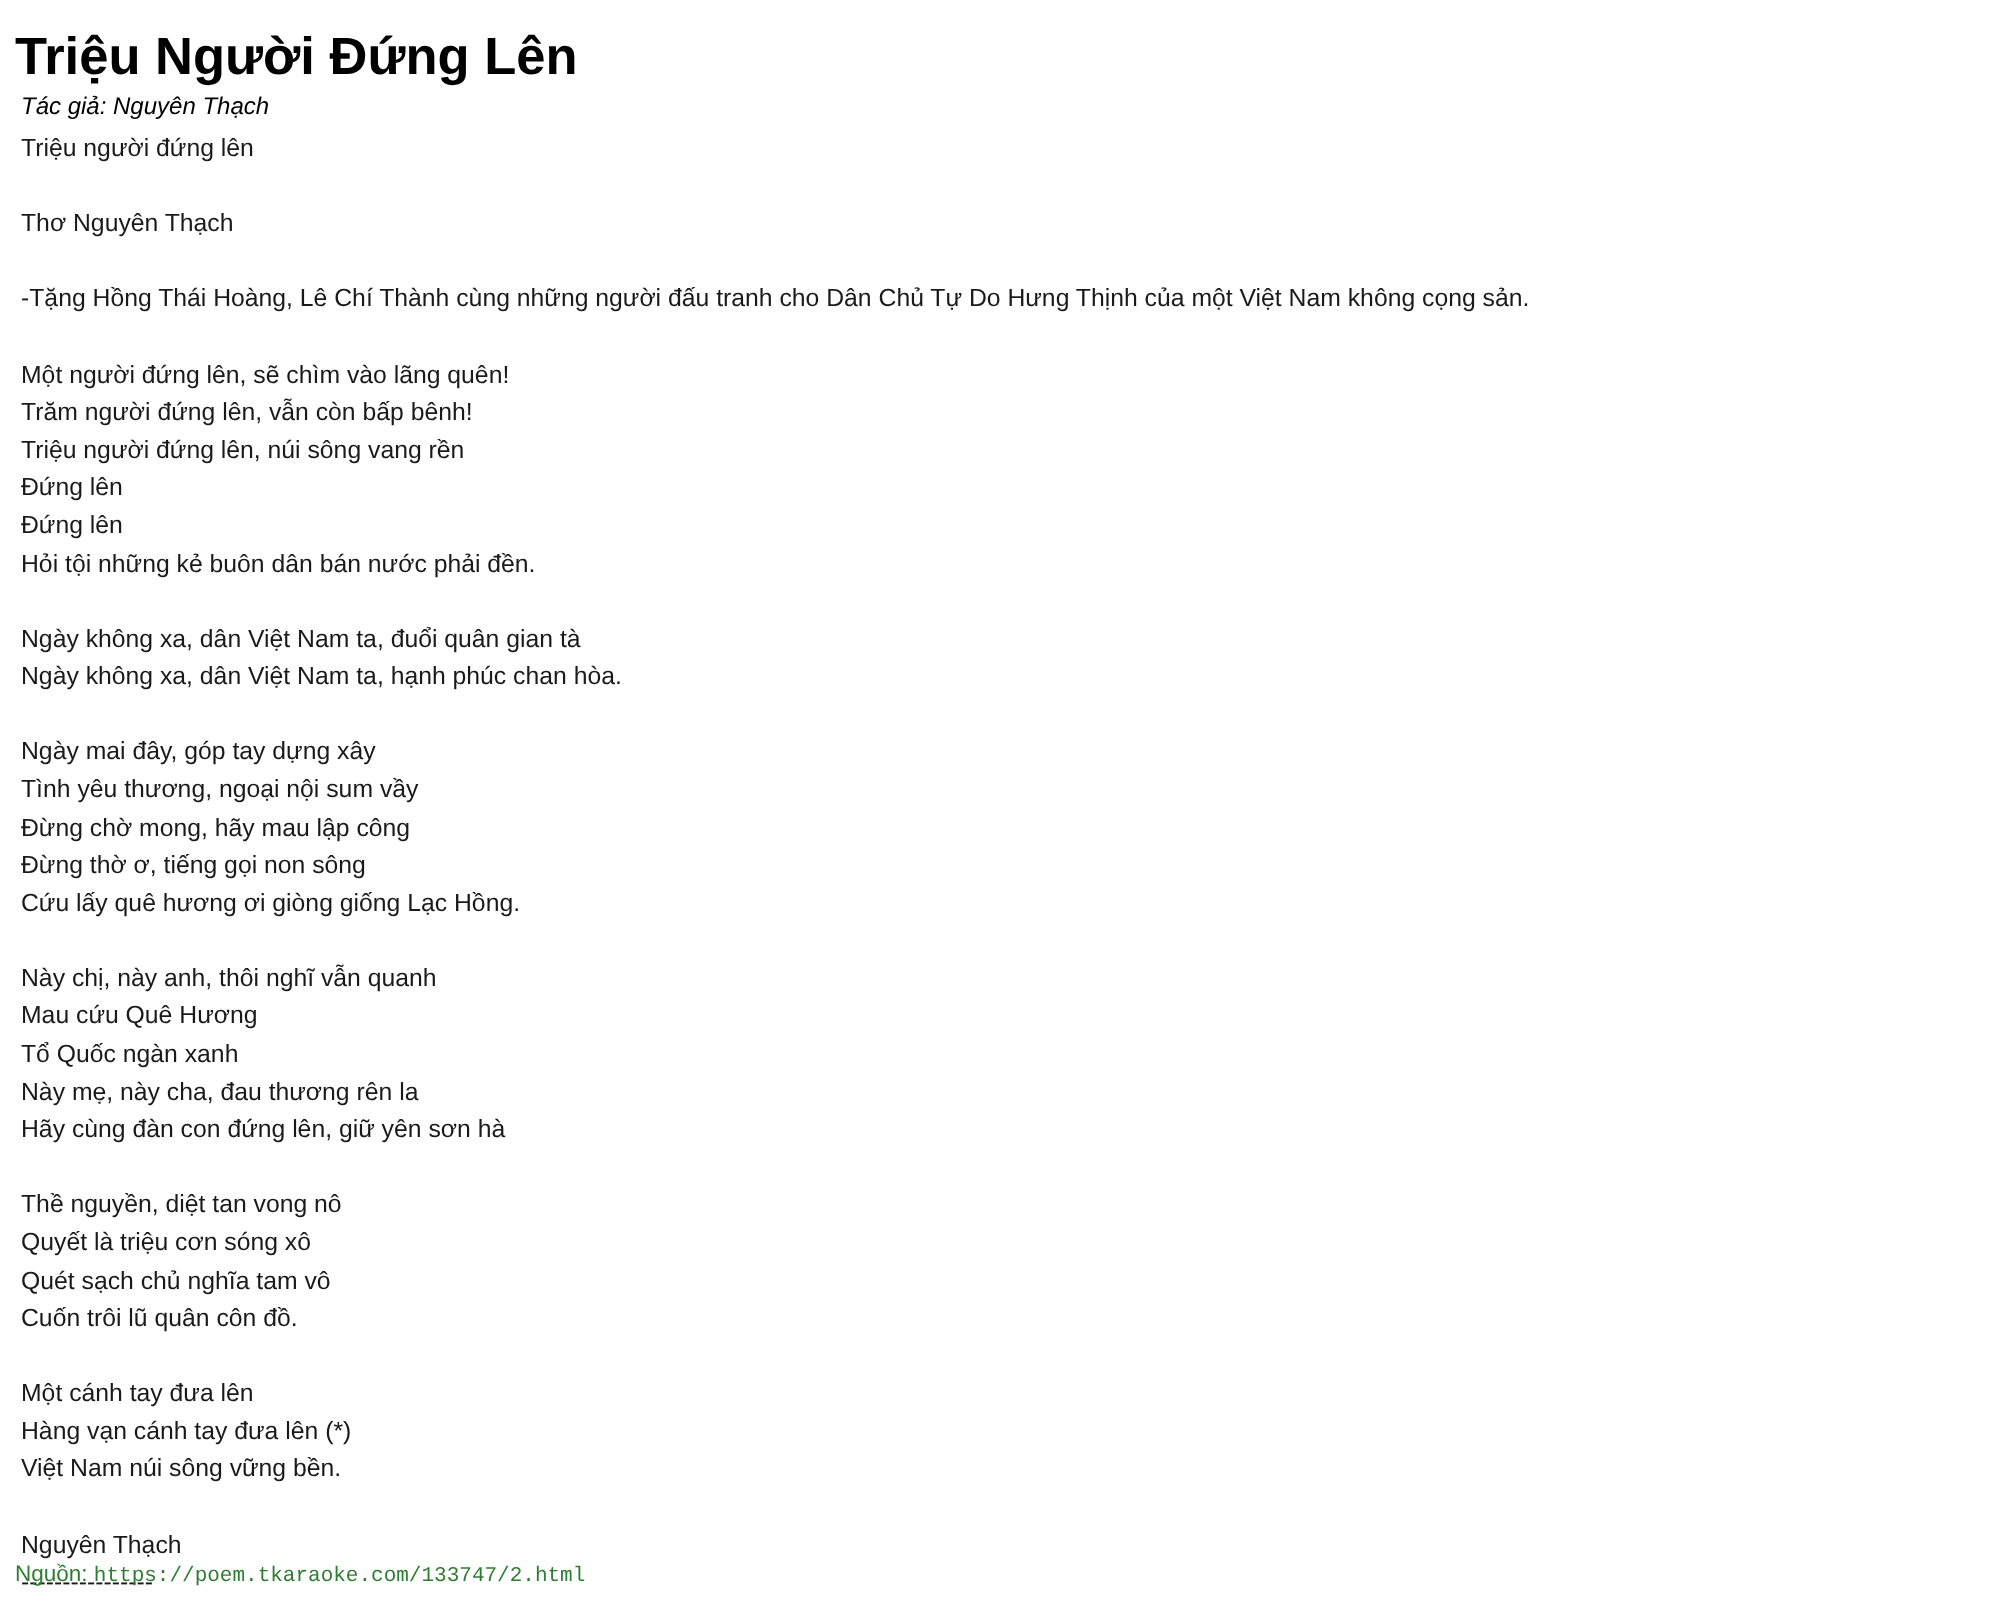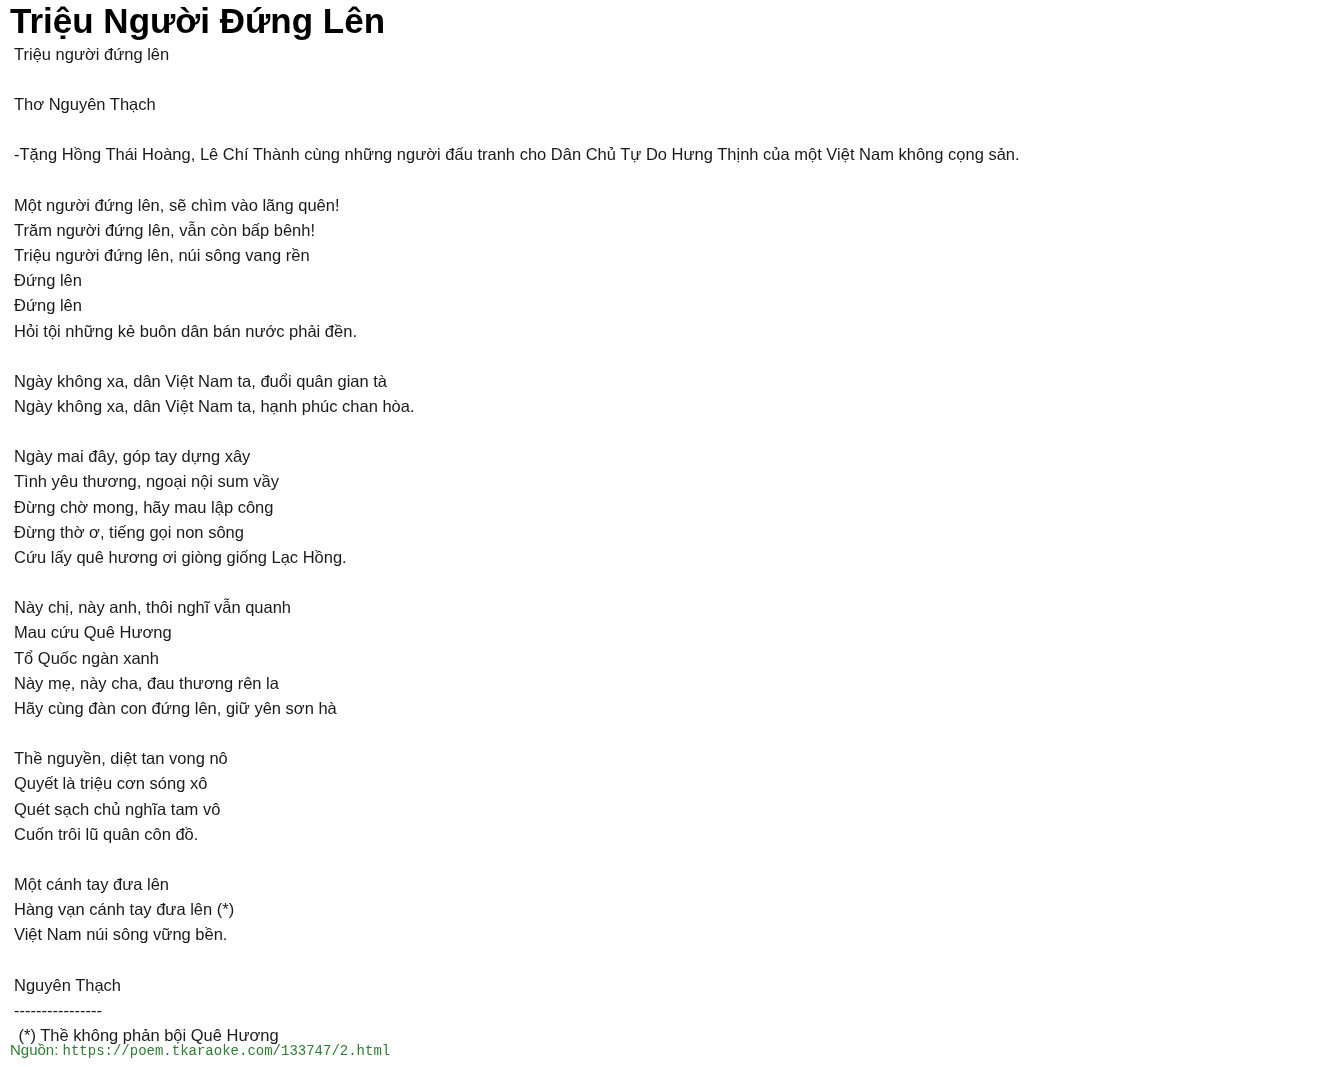--- a/index.html
+++ b/index.html
@@ -12,21 +12,21 @@
     height: 1067px;
     font-family: "Liberation Sans", sans-serif;
     color: #000000;
     overflow: hidden;
   }
   .page {
     position: relative;
     width: 1336px;
     height: 1067px;
     box-sizing: border-box;
-    padding: 0 10px 0 10px;
+    padding: 17px 10px 0 10px;
   }
   .poem-title {
     font-size: 35px;
     font-weight: bold;
     line-height: 42px;
     margin: 0 0 0 0;
     color: #000000;
     letter-spacing: 0px;
   }
   .poem-author {
@@ -70,20 +70,21 @@
     font-size: 14px;
   }
 </style>
 </head>
 <body>
 
 <div class="page">
 
   <h1 class="poem-title">Triệu Người Đứng Lên</h1>
 
+  <div class="poem-author">Tác giả: Nguyên Thạch</div>
 
   <div class="poem-body"><div class="poem-line">Triệu người đứng lên</div><div class="poem-line blank">&nbsp;</div><div class="poem-line">Thơ Nguyên Thạch</div><div class="poem-line blank">&nbsp;</div><div class="poem-line">-Tặng Hồng Thái Hoàng, Lê Chí Thành cùng những người đấu tranh cho Dân Chủ Tự Do Hưng Thịnh của một Việt Nam không cọng sản.</div><div class="poem-line blank">&nbsp;</div><div class="poem-line">Một người đứng lên, sẽ chìm vào lãng quên!</div><div class="poem-line">Trăm người đứng lên, vẫn còn bấp bênh!</div><div class="poem-line">Triệu người đứng lên, núi sông vang rền</div><div class="poem-line">Đứng lên</div><div class="poem-line">Đứng lên</div><div class="poem-line">Hỏi tội những kẻ buôn dân bán nước phải đền.</div><div class="poem-line blank">&nbsp;</div><div class="poem-line">Ngày không xa, dân Việt Nam ta, đuổi quân gian tà</div><div class="poem-line">Ngày không xa, dân Việt Nam ta, hạnh phúc chan hòa.</div><div class="poem-line blank">&nbsp;</div><div class="poem-line">Ngày mai đây, góp tay dựng xây</div><div class="poem-line">Tình yêu thương, ngoại nội sum vầy</div><div class="poem-line">Đừng chờ mong, hãy mau lập công</div><div class="poem-line">Đừng thờ ơ, tiếng gọi non sông</div><div class="poem-line">Cứu lấy quê hương ơi giòng giống Lạc Hồng.</div><div class="poem-line blank">&nbsp;</div><div class="poem-line">Này chị, này anh, thôi nghĩ vẫn quanh</div><div class="poem-line">Mau cứu Quê Hương</div><div class="poem-line">Tổ Quốc ngàn xanh</div><div class="poem-line">Này mẹ, này cha, đau thương rên la</div><div class="poem-line">Hãy cùng đàn con đứng lên, giữ yên sơn hà</div><div class="poem-line blank">&nbsp;</div><div class="poem-line">Thề nguyền, diệt tan vong nô</div><div class="poem-line">Quyết là triệu cơn sóng xô</div><div class="poem-line">Quét sạch chủ nghĩa tam vô</div><div class="poem-line">Cuốn trôi lũ quân côn đồ.</div><div class="poem-line blank">&nbsp;</div><div class="poem-line">Một cánh tay đưa lên</div><div class="poem-line">Hàng vạn cánh tay đưa lên (*)</div><div class="poem-line">Việt Nam núi sông vững bền.</div><div class="poem-line blank">&nbsp;</div><div class="poem-line">Nguyên Thạch</div><div class="poem-line">----------------</div><div class="poem-line"> (*) Thề không phản bội Quê Hương</div></div>
 
   <div class="source-line">
     <span class="label">Nguồn: </span><span class="url">https://poem.tkaraoke.com/133747/2.html</span>
   </div>
 
 </div>
 
 </body></html>

